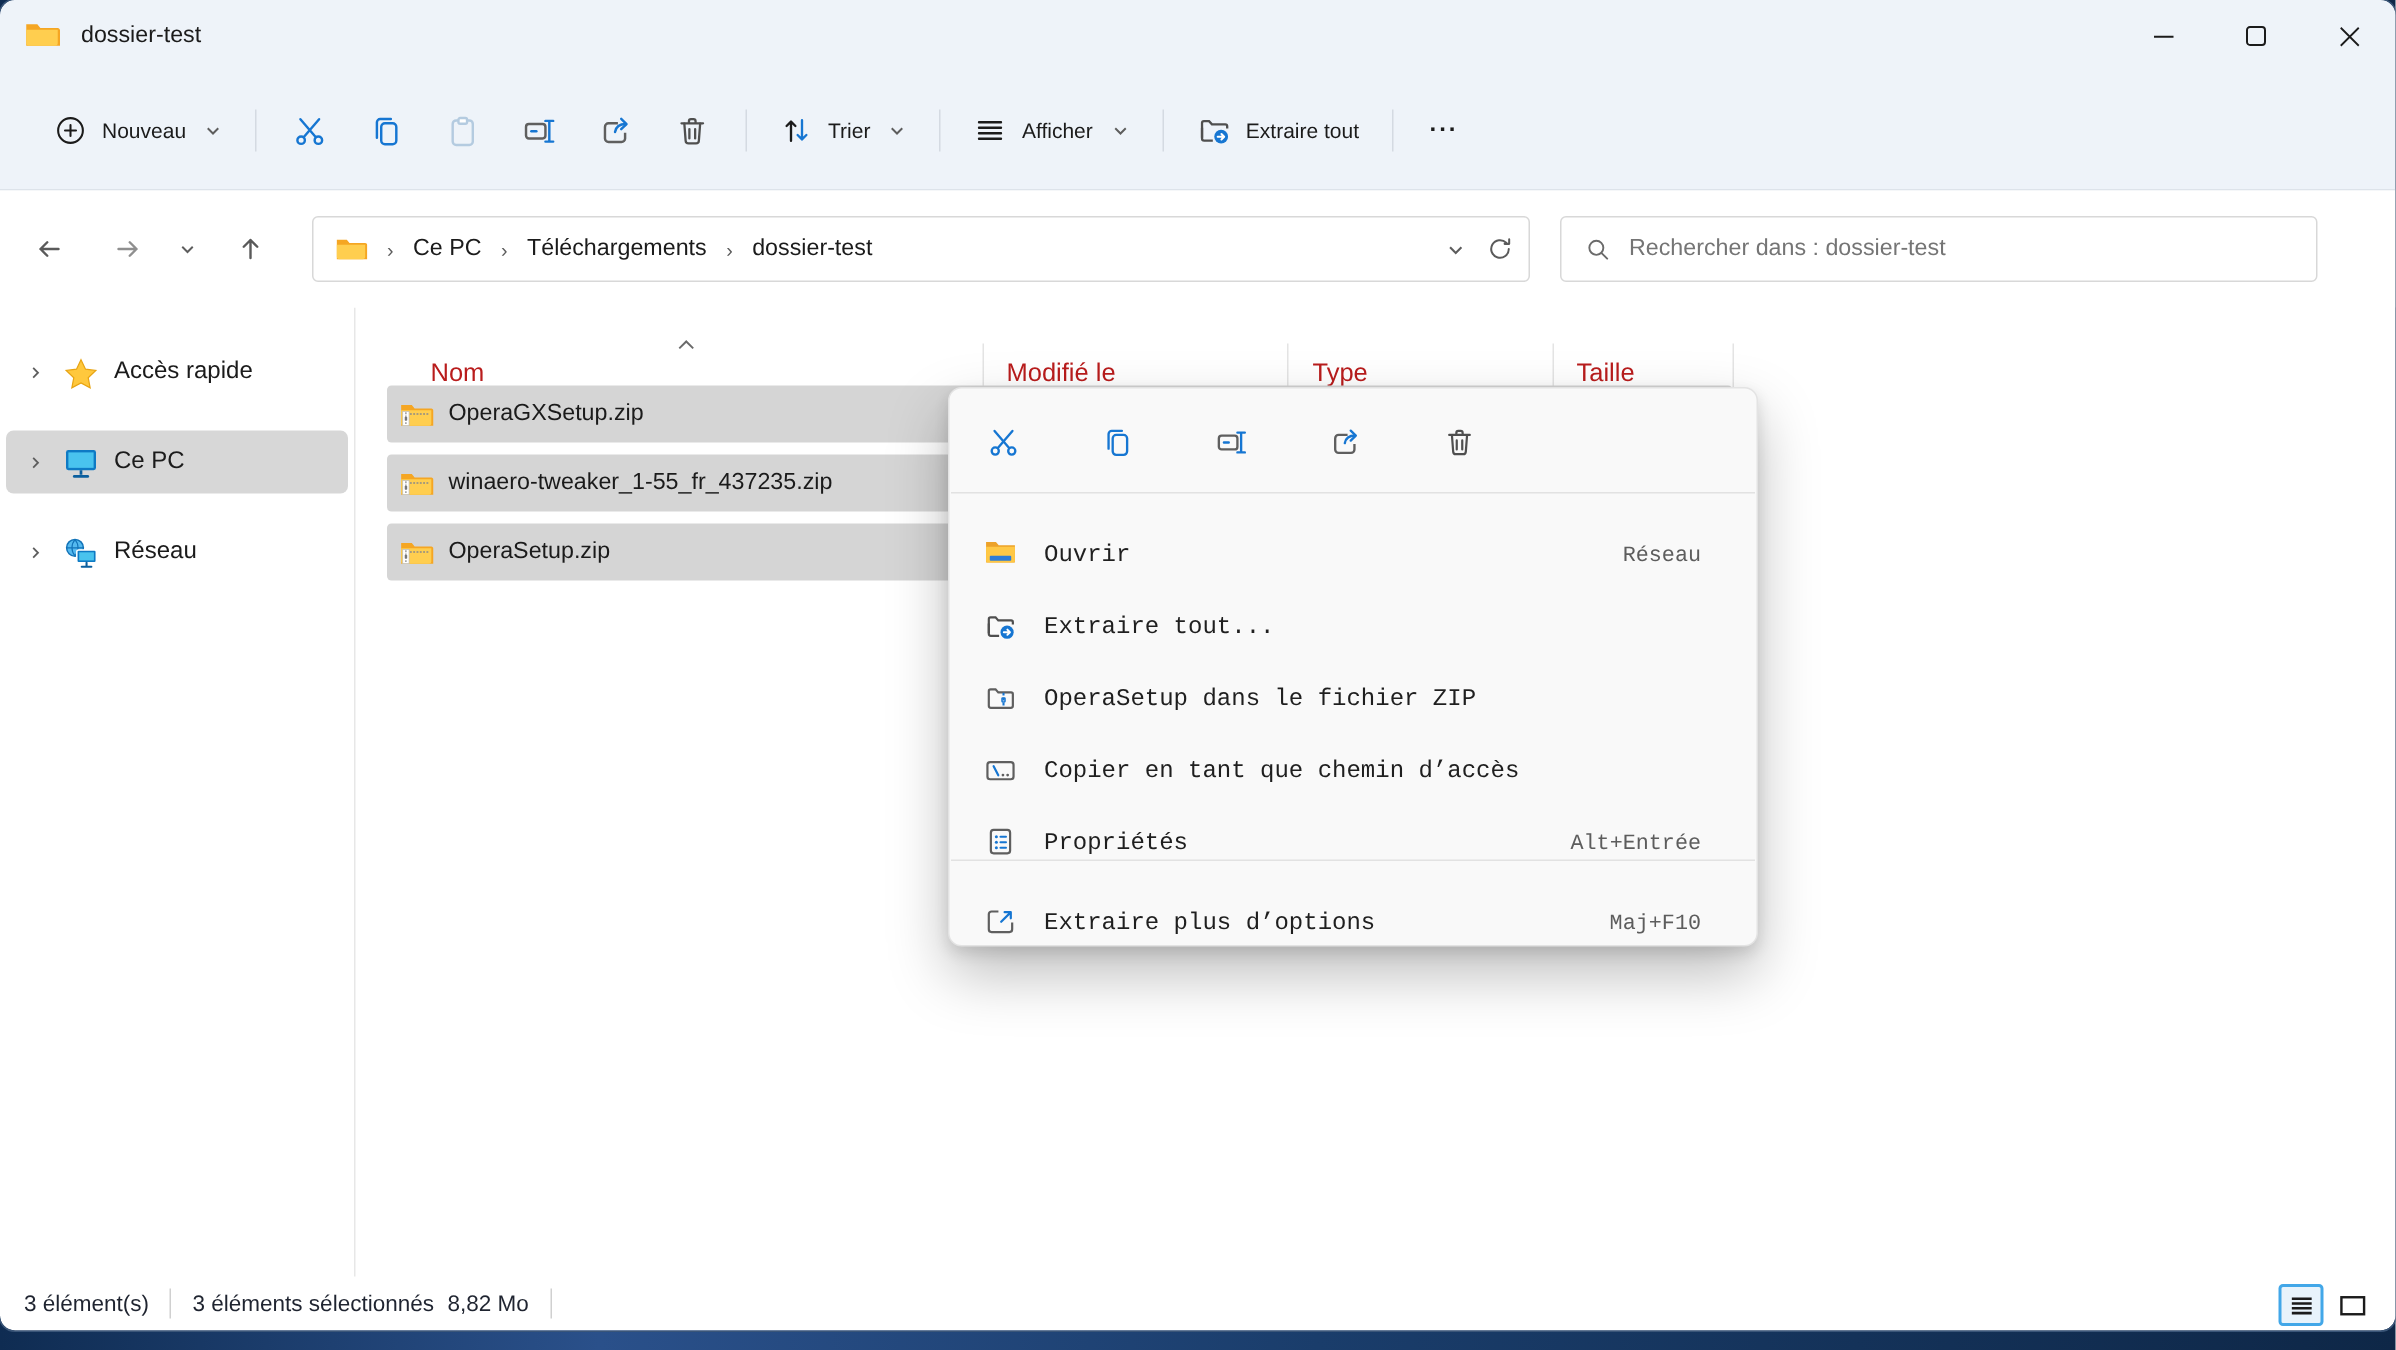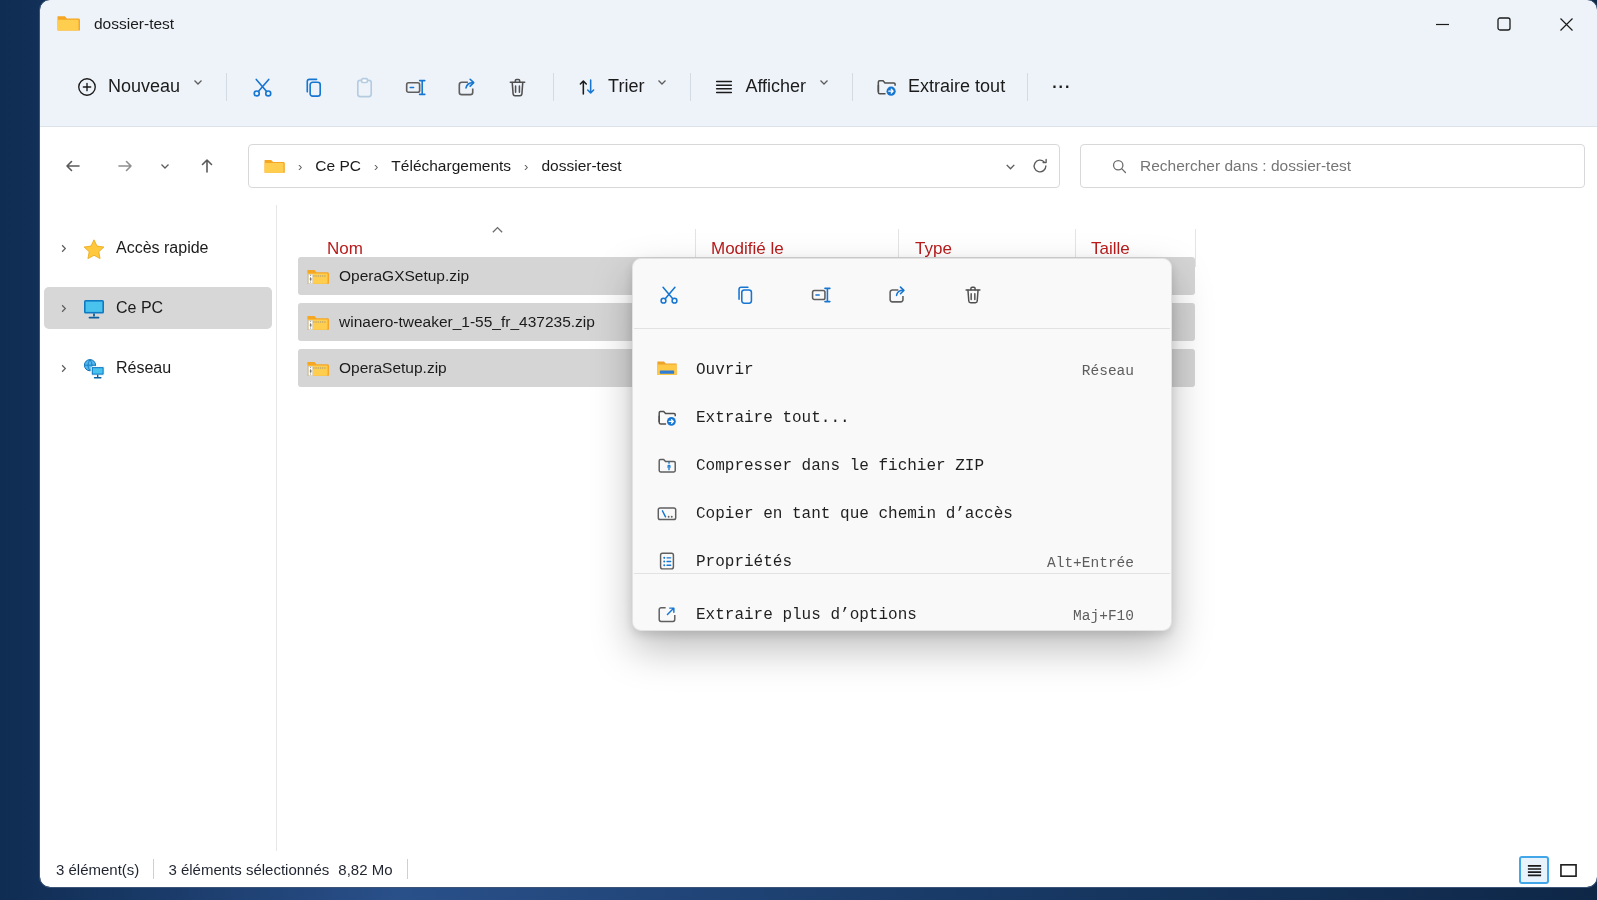--- a/index.html
+++ b/index.html
@@ -7,51 +7,51 @@
   body {
     font-family:"Liberation Sans","DejaVu Sans",sans-serif;
     background:linear-gradient(90deg,#0f2c52,#2a5document08a 25%,#1a3d6b 55%,#0e2747);
     background:linear-gradient(90deg,#0f2c52,#2a508a 25%,#1a3d6b 55%,#0e2747);
     position:relative; overflow:hidden; color:#1b1b1b;
   }
   .window {
     position:absolute; left:0; top:0; right:0; bottom:13px;
     background:#ffffff; border-radius:10px; overflow:hidden;
     outline:1px solid #3a5578;
-    display:flex; flex-direction:column;margin-left:40px;
+    display:flex; flex-direction:column;
   }
   
   .titlebar { height:48px; background:#eef3f9; display:flex; align-items:center; flex:none; }
   .titlebar .app-icon { margin:0 14px 0 16px; width:24px; height:22px; }
   .titlebar .title { font-size:15.5px; color:#1b1b1b; }
   .win-controls { margin-left:auto; display:flex; height:100%; }
   .win-btn { width:62px; height:100%; display:flex; align-items:center; justify-content:center; font-size:17px; color:#1b1b1b; }
   .win-btn svg { display:block; }
   
   .toolbar { height:79px; background:#eef3f9; border-bottom:1px solid #dde3ea; display:flex; align-items:center; flex:none; padding-left:24px; }
-  .tb-btn { display:flex; gap:10px; padding:10px 12px; border-radius:5px; font-size:18px; color:#1b1b1b; }
+  .tb-btn { display:flex; align-items:center; gap:10px; padding:10px 12px; border-radius:5px; font-size:14px; color:#1b1b1b; }
   .tb-icon-btn { padding:10px 14px; border-radius:5px; display:flex; align-items:center; }
   .tb-sep { width:1px; height:28px; background:#d4dae2; margin:0 10px; }
   .chev { margin-left:2px; }
   .more-dots { font-weight:700; letter-spacing:2px; transform:translateY(-4px); font-size:16px; }
   
   .navrow { height:78px; background:#fff; display:flex; align-items:center; flex:none; position:relative; }
   .nav-ic { width:34px; height:34px; display:flex; align-items:center; justify-content:center; border-radius:4px; }
   .addressbox {
     position:absolute; left:208px; top:17px; width:812px; height:44px;
     border:1px solid #d8d8d8; border-radius:4px; background:#fff;
     display:flex; align-items:center; padding:0 10px 0 14px; gap:4px; font-size:15.5px;
   }
   .crumb { padding:3px 6px; border-radius:3px; white-space:nowrap; }
   .crumb-sep { color:#5d5d5d; font-size:13px; padding:0 3px; }
   .addr-right { margin-left:auto; display:flex; align-items:center; gap:14px; }
   .searchbox {
     position:absolute; left:1040px; top:17px; width:505px; height:44px;
     border:1px solid #d8d8d8; border-radius:4px; background:#fff;
-    display:flex; align-items:center; padding:0 30px; gap:12px;
+    display:flex; align-items:center; padding:0 16px; gap:12px;
   }
   .searchbox input { border:none; outline:none; flex:1; font-size:15.5px; font-family:inherit; color:#1b1b1b; background:transparent; }
   .searchbox input::placeholder { color:#757575; }
   
   .bodyrow { flex:1; display:flex; min-height:0; }
   .sidebar { width:237px; border-right:1px solid #e7e7e7; padding-top:22px; flex:none; }
   .side-item { display:flex; align-items:center; height:42px; margin:0 4px 18px 4px; border-radius:5px; font-size:16px; }
   .side-item.selected { background:#d7d7d7; }
   .side-chev { width:38px; display:flex; justify-content:center; color:#5d5d5d; }
   .side-ic { width:24px; height:21px; margin-right:10px; }
@@ -493,21 +493,21 @@
   </div>
 
   <div class="ctx-item">
     <span class="mi">
       <svg viewBox="0 0 24 22" fill="none">
           <path d="M3.5 17V6.3c0-.7.6-1.3 1.3-1.3h3.6l2 2.2h9.3c.7 0 1.3.6 1.3 1.3V17a1.5 1.5 0 0 1-1.5 1.5H5A1.5 1.5 0 0 1 3.5 17z" stroke="#5f5f5f" stroke-width="1.6"></path>
           <path d="M14.2 7.5v9.5" stroke="#1676d2" stroke-width="1.5" stroke-dasharray="2 1.6"></path>
           <rect x="13.1" y="11.2" width="2.2" height="3" rx=".5" stroke="#1676d2" stroke-width="1.1"></rect>
         </svg>
     </span>
-    <span>Compresser dans le fichier ZIP</span>
+    <span>OperaSetup dans le fichier ZIP</span>
     <span class="sc"></span>
   </div>
 
   <div class="ctx-item">
     <span class="mi">
       <svg viewBox="0 0 24 22" fill="none">
           <rect x="2.5" y="5.5" width="19" height="12.5" rx="2" stroke="#5f5f5f" stroke-width="1.6"></rect>
           <path d="M7 8.5l3.4 6.6" stroke="#1676d2" stroke-width="1.6" stroke-linecap="round"></path>
           <circle cx="13.8" cy="15" r="1" fill="#5f5f5f"></circle>
           <circle cx="17.2" cy="15" r="1" fill="#5f5f5f"></circle>

